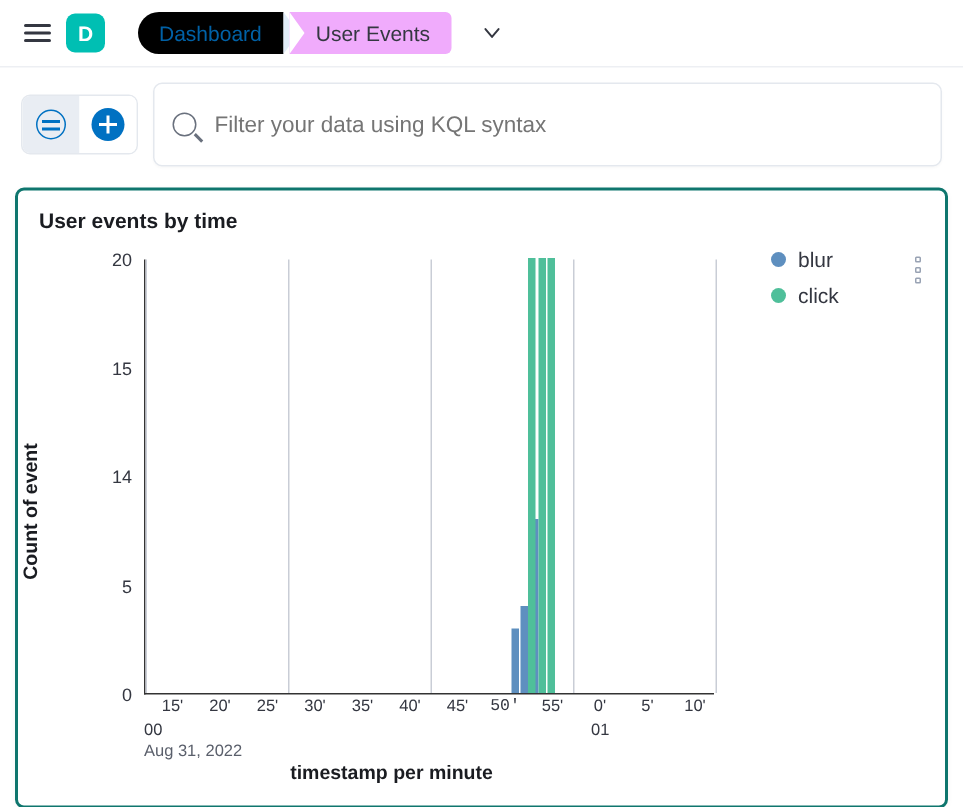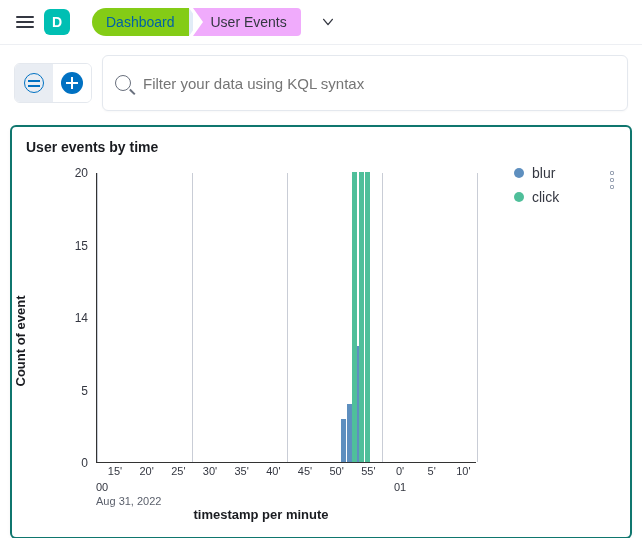--- a/index.html
+++ b/index.html
@@ -31,21 +31,21 @@
     color:#fff; font-weight:700; font-size:14px;
   }
   .breadcrumb {
     display:flex; align-items:center; margin-left:12px;
   }
   .crumb {
     height:28px; display:flex; align-items:center; padding:0 14px 0 18px;
     font-size:14px; position:relative;
   }
   .crumb.first {
-    background:#84cc16; color:#0061a6; border-top-left-radius:14px; border-bottom-left-radius:14px;
+    background:#000000; color:#0061a6; border-top-left-radius:14px; border-bottom-left-radius:14px;
     padding-left:14px;
   }
   .crumb.first::after{
     content:""; position:absolute; right:-10px; top:0; width:0; height:0;
     border-top:14px solid transparent; border-bottom:14px solid transparent;
     border-left:10px solid #e1ecf7;
   }
   .crumb.second {
     background:#f0abfc; color:#343741; margin-left:4px; border-top-right-radius:4px; border-bottom-right-radius:4px;
   }
@@ -205,21 +205,21 @@
           <div class="bar click" style="left: 268px; height: 290px;"></div>
         </div>
       <div class="x-ticks" id="xticks">
           <div class="x-tick" style="left: 19px;">15'</div>
           <div class="x-tick" style="left: 50.6667px;">20'</div>
           <div class="x-tick" style="left: 82.3333px;">25'</div>
           <div class="x-tick" style="left: 114px;">30'</div>
           <div class="x-tick" style="left: 145.667px;">35'</div>
           <div class="x-tick" style="left: 177.333px;">40'</div>
           <div class="x-tick" style="left: 209px;">45'</div>
-          <div class="x-tick" style="left: 240.667px;">50'</div>
+          <div class="x-tick" style="left: 240.667px; font-family: Liberation Mono, monospace;">50'</div>
           <div class="x-tick" style="left: 272.333px;">55'</div>
           <div class="x-tick" style="left: 304px;">0'</div>
           <div class="x-tick" style="left: 335.667px;">5'</div>
           <div class="x-tick" style="left: 367.333px;">10'</div>
         </div>
       <div class="x-hour">00</div>
       <div class="x-hour2" id="xhour2" style="left: 368px;">01</div>
       <div class="x-date">Aug 31, 2022</div>
       <div class="x-label">timestamp per minute</div>
     </div>

